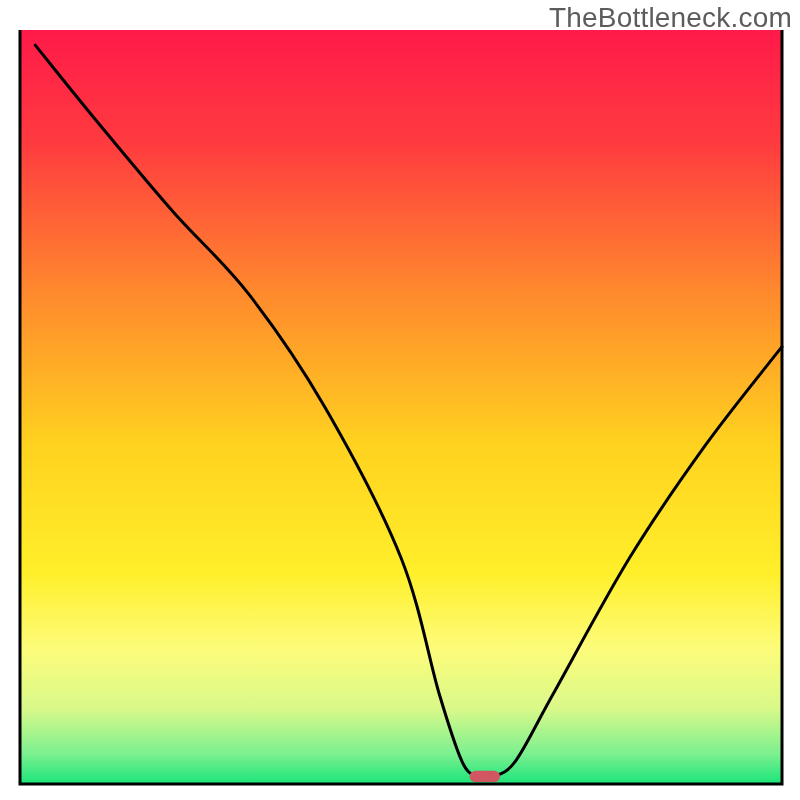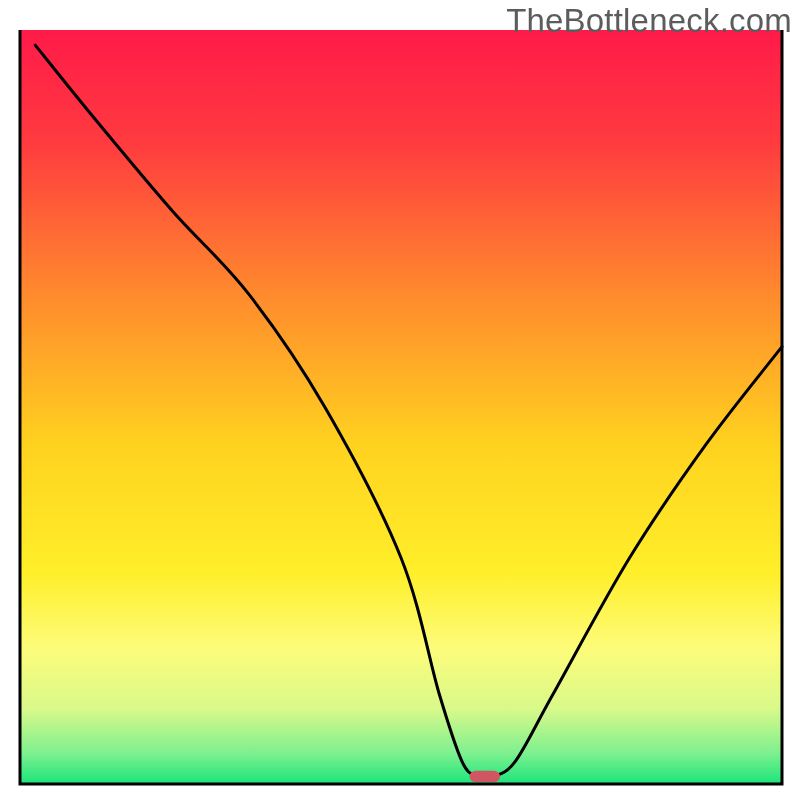--- a/index.html
+++ b/index.html
@@ -12,21 +12,21 @@
   }
   .container {
     position: relative;
     width: 800px;
     height: 800px;
   }
   .watermark {
     position: absolute;
     top: 2px;
     right: 8px;
-    font-size: 33px;
+    font-size: 28px;
     font-weight: 400;
     color: #5c5c5c;
     z-index: 10;
     letter-spacing: 0.2px;
   }
   svg.chart {
     position: absolute;
     top: 0;
     left: 0;
   }

